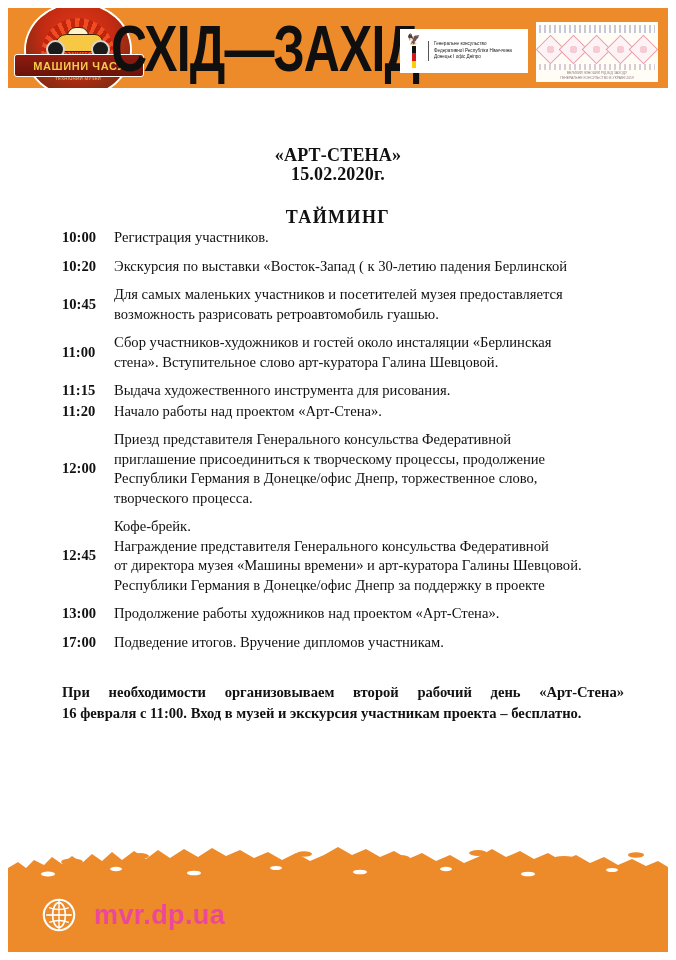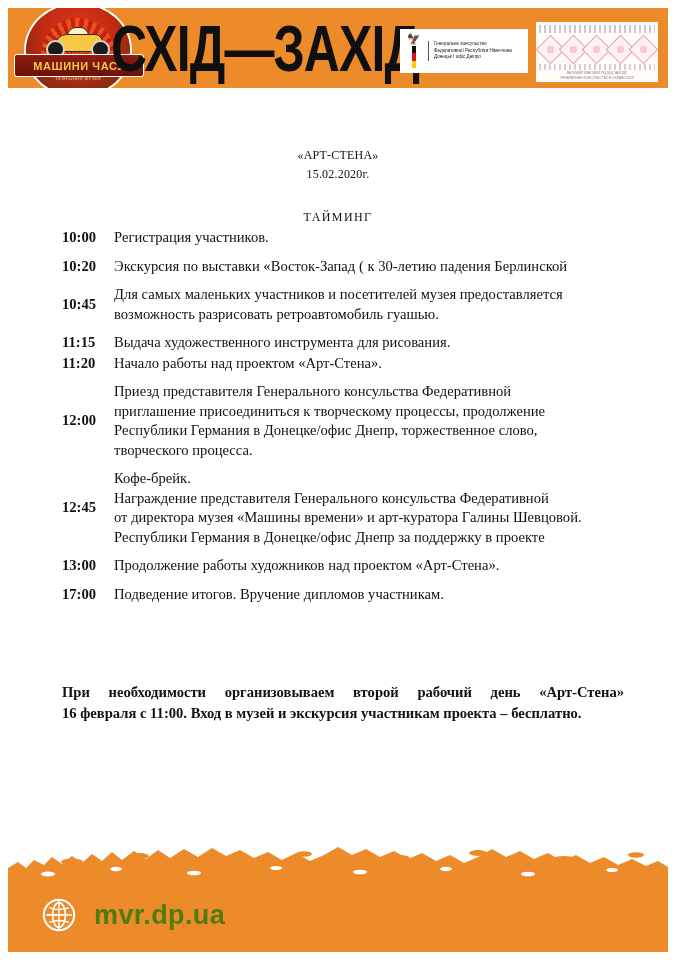--- a/index.html
+++ b/index.html
@@ -280,22 +280,22 @@
     color: #141414;
   }
 
   
   .doc-title {
     position: absolute;
     left: 0;
     top: 146px;
     width: 676px;
     text-align: center;
-    font-weight: normal;
-    font-size: 12px;
+    font-weight: bold;
+    font-size: 18px;
     line-height: 19px;
     letter-spacing: .2px;
   }
   .doc-title .timing {
     display: block;
     margin-top: 24px;
     letter-spacing: 1.4px;
   }
 
   
@@ -375,21 +375,21 @@
     width: 34px;
     height: 34px;
     flex: none;
   }
   .site-url {
     font-family: "Liberation Sans", sans-serif;
     font-weight: bold;
     font-size: 27px;
     line-height: 30px;
     letter-spacing: .4px;
-    color: #4d7c0f;
+    color: #ec4899;
   }
 </style>
 </head>
 <body>
 
 <div class="page">
 
   <div class="header-band">
 
     <div class="museum-logo">
@@ -459,20 +459,27 @@
         <div class="sched-time">10:20</div>
         <div class="sched-desc">
           <span class="line2">Экскурсия по выставки «Восток-Запад ( к 30-летию падения Берлинской</span>
         </div>
       </div>
       <div class="sched-row">
         <div class="sched-time">10:45</div>
         <div class="sched-desc">
           <span class="line2">Для самых маленьких участников и посетителей музея предоставляется</span>
           <span class="line2">возможность разрисовать ретроавтомобиль гуашью.</span>
+        </div>
+      </div>
+      <div class="sched-row">
+        <div class="sched-time">11:00</div>
+        <div class="sched-desc">
+          <span class="line2">Сбор участников-художников и гостей около инсталяции «Берлинская</span>
+          <span class="line2">стена». Вступительное слово арт-куратора Галина Шевцовой.</span>
         </div>
       </div>
       <div class="sched-row tight">
         <div class="sched-time">11:15</div>
         <div class="sched-desc">
           <span class="line2">Выдача художественного инструмента для рисования.</span>
         </div>
       </div>
       <div class="sched-row">
         <div class="sched-time">11:20</div>

